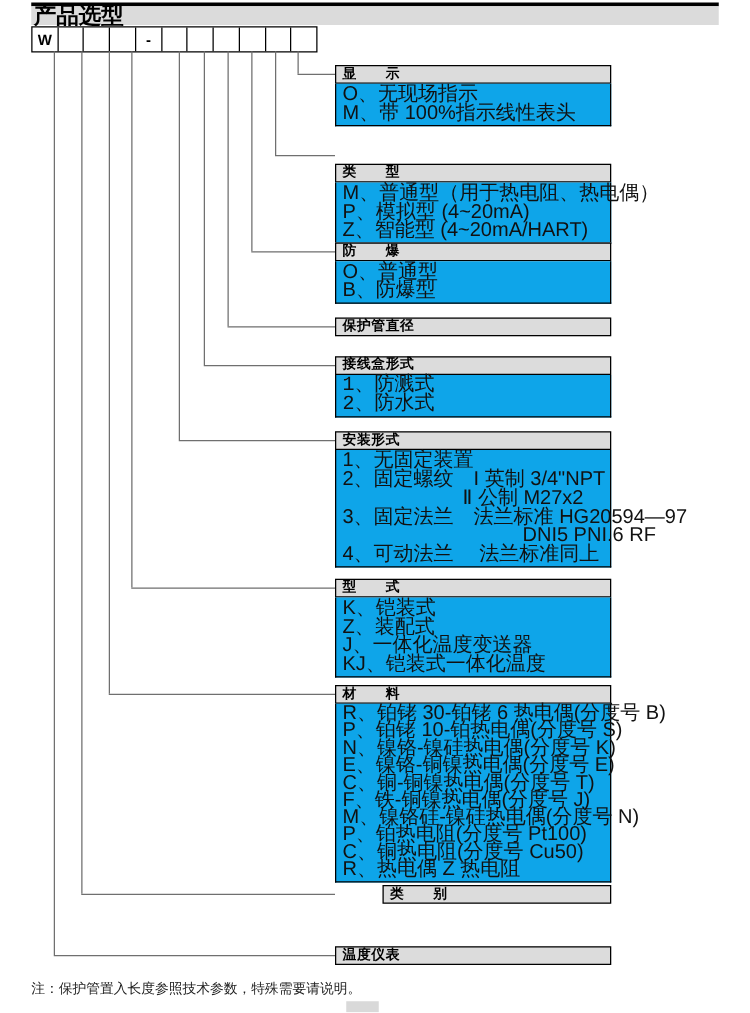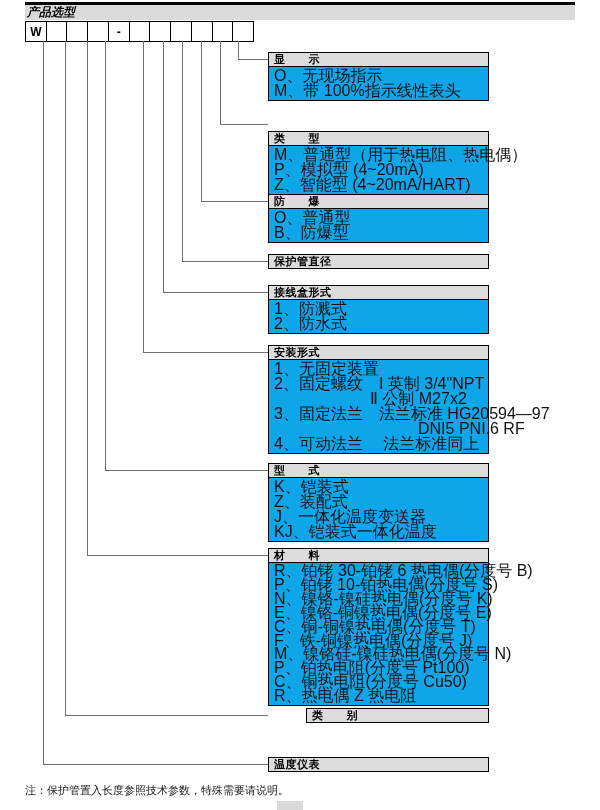--- a/index.html
+++ b/index.html
@@ -3,21 +3,21 @@
 <meta charset="utf-8">
 <style>
   * { margin:0; padding:0; box-sizing:border-box; }
   html,body { width:600px; height:810px; background:#ffffff; }
   body { font-family:"Liberation Sans","DejaVu Sans",sans-serif; color:#1a1a1a; position:relative; }
   #page { position:absolute; left:0; top:0; width:600px; height:810px; background:#fff; overflow:hidden; }
 
   
   .title-rule { position:absolute; left:25px; top:2px; width:550px; height:3px; background:#000; }
   .title-bar  { position:absolute; left:25px; top:5px; width:550px; height:15px; background:#dbdbdb; }
-  .page-title { position:absolute; left:27px; top:4px; font-size:12px; font-weight:bold; line-height:16px; color:#000;font-style:italic; }
+  .page-title { position:absolute; left:27px; top:4px; font-size:18px; font-weight:bold; line-height:16px; color:#000; }
 
   
   .code-row { position:absolute; left:25px; top:21px; width:229px; height:21px; display:flex; border:1.5px solid #000; background:#fff; }
   .code-cell { flex:1 1 0; border-right:1.5px solid #000; display:flex; align-items:center; justify-content:center; font-size:12px; font-weight:bold; color:#000; }
   .code-cell:last-child { border-right:none; }
 
   
   .vline { position:absolute; width:1.4px; background:#6f6f6f; }
   .hline { position:absolute; height:1.4px; background:#6f6f6f; }
 
@@ -84,21 +84,21 @@
         <div class="section-header">类　　型</div>
         <div class="section-body"><div>M、普通型（用于热电阻、热电偶）</div><div>P、模拟型 (4~20mA)</div><div>Z、智能型 (4~20mA/HART)</div></div>
       </div>
       <div class="section" style="top: 194px;">
         <div class="section-header">防　　爆</div>
         <div class="section-body"><div>O、普通型</div><div>B、防爆型</div></div>
       </div>
       <div class="section" style="top: 254px;">
         <div class="section-header">保护管直径</div>
       </div>
-      <div class="section" style="top: 285px;">
+      <div class="section" style="top: 285px; font-family: Liberation Mono, monospace;">
         <div class="section-header">接线盒形式</div>
         <div class="section-body"><div>1、防溅式</div><div>2、防水式</div></div>
       </div>
       <div class="section" style="top: 345px;">
         <div class="section-header">安装形式</div>
         <div class="section-body"><div>1、无固定装置</div><div>2、固定螺纹　I 英制 3/4"NPT</div><div>　　　　　　Ⅱ 公制 M27x2</div><div>3、固定法兰　法兰标准 HG20594—97</div><div>　　　　　　　　　DNI5 PNI.6 RF</div><div>4、可动法兰　 法兰标准同上</div></div>
       </div>
       <div class="section" style="top: 463px;">
         <div class="section-header">型　　式</div>
         <div class="section-body"><div>K、铠装式</div><div>Z、装配式</div><div>J、一体化温度变送器</div><div>KJ、铠装式一体化温度</div></div>

